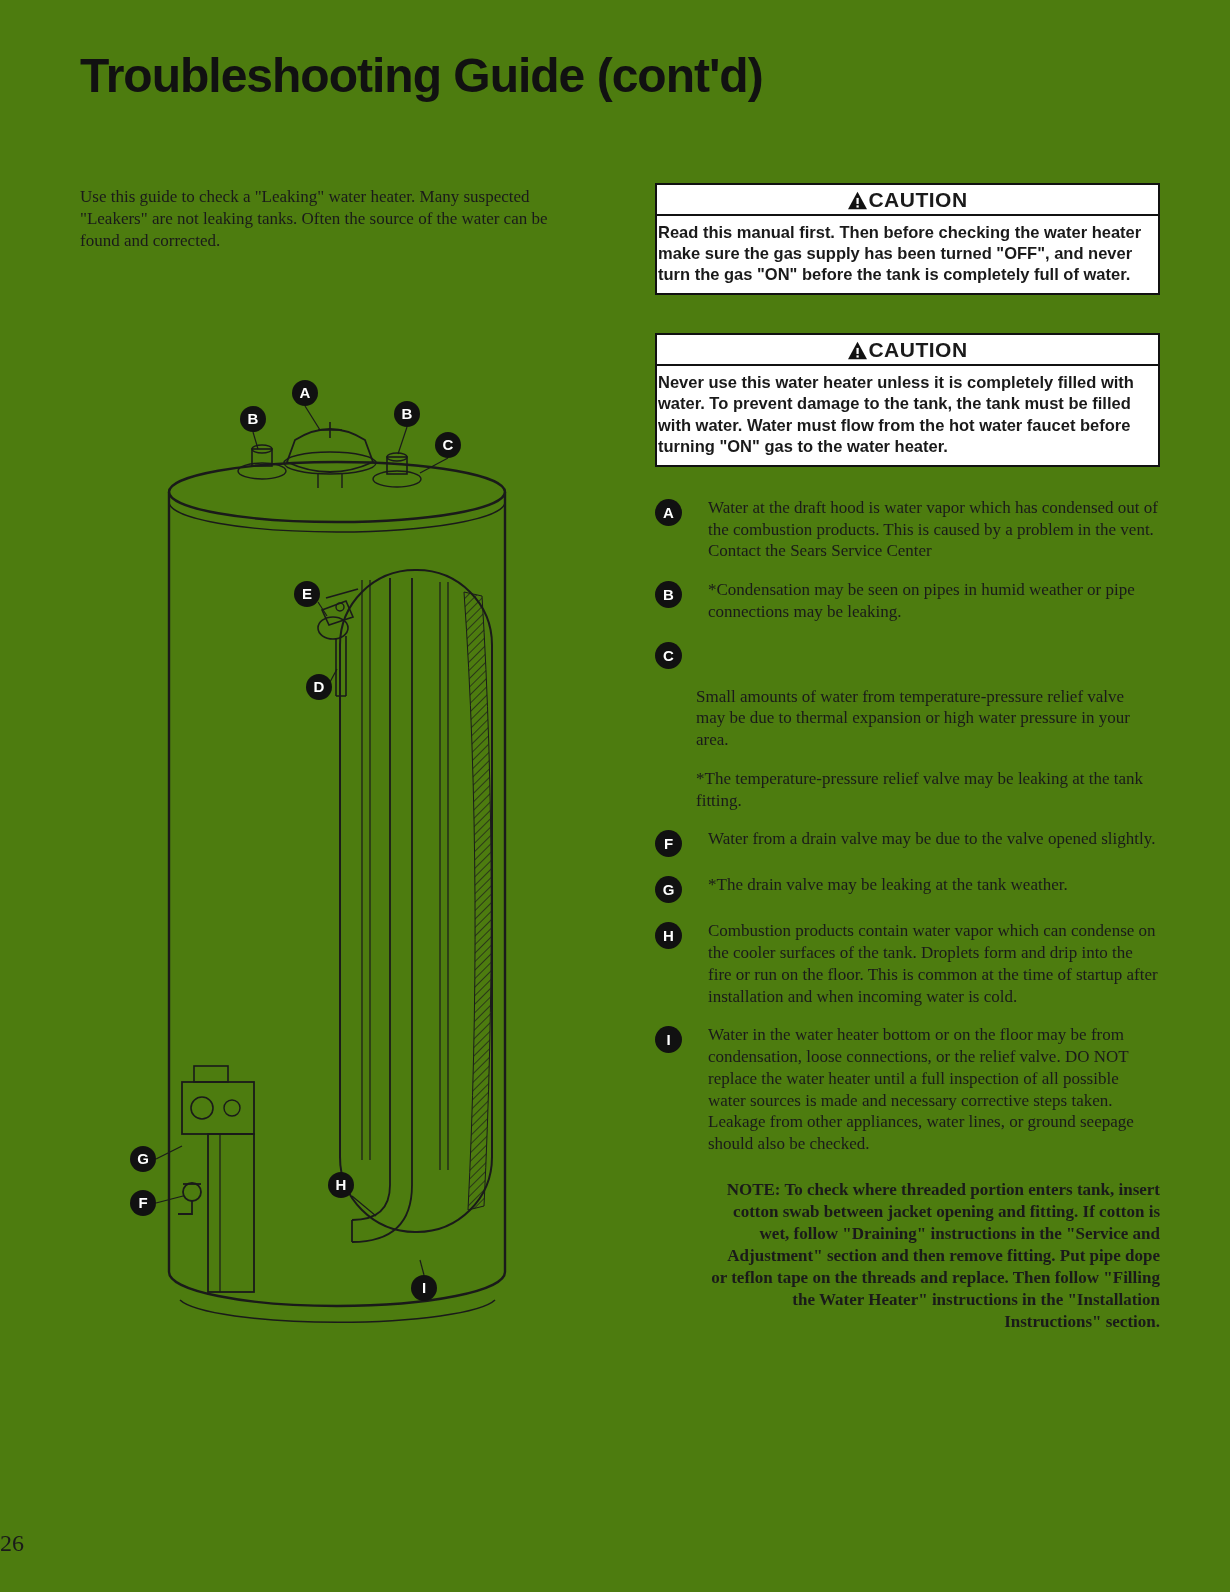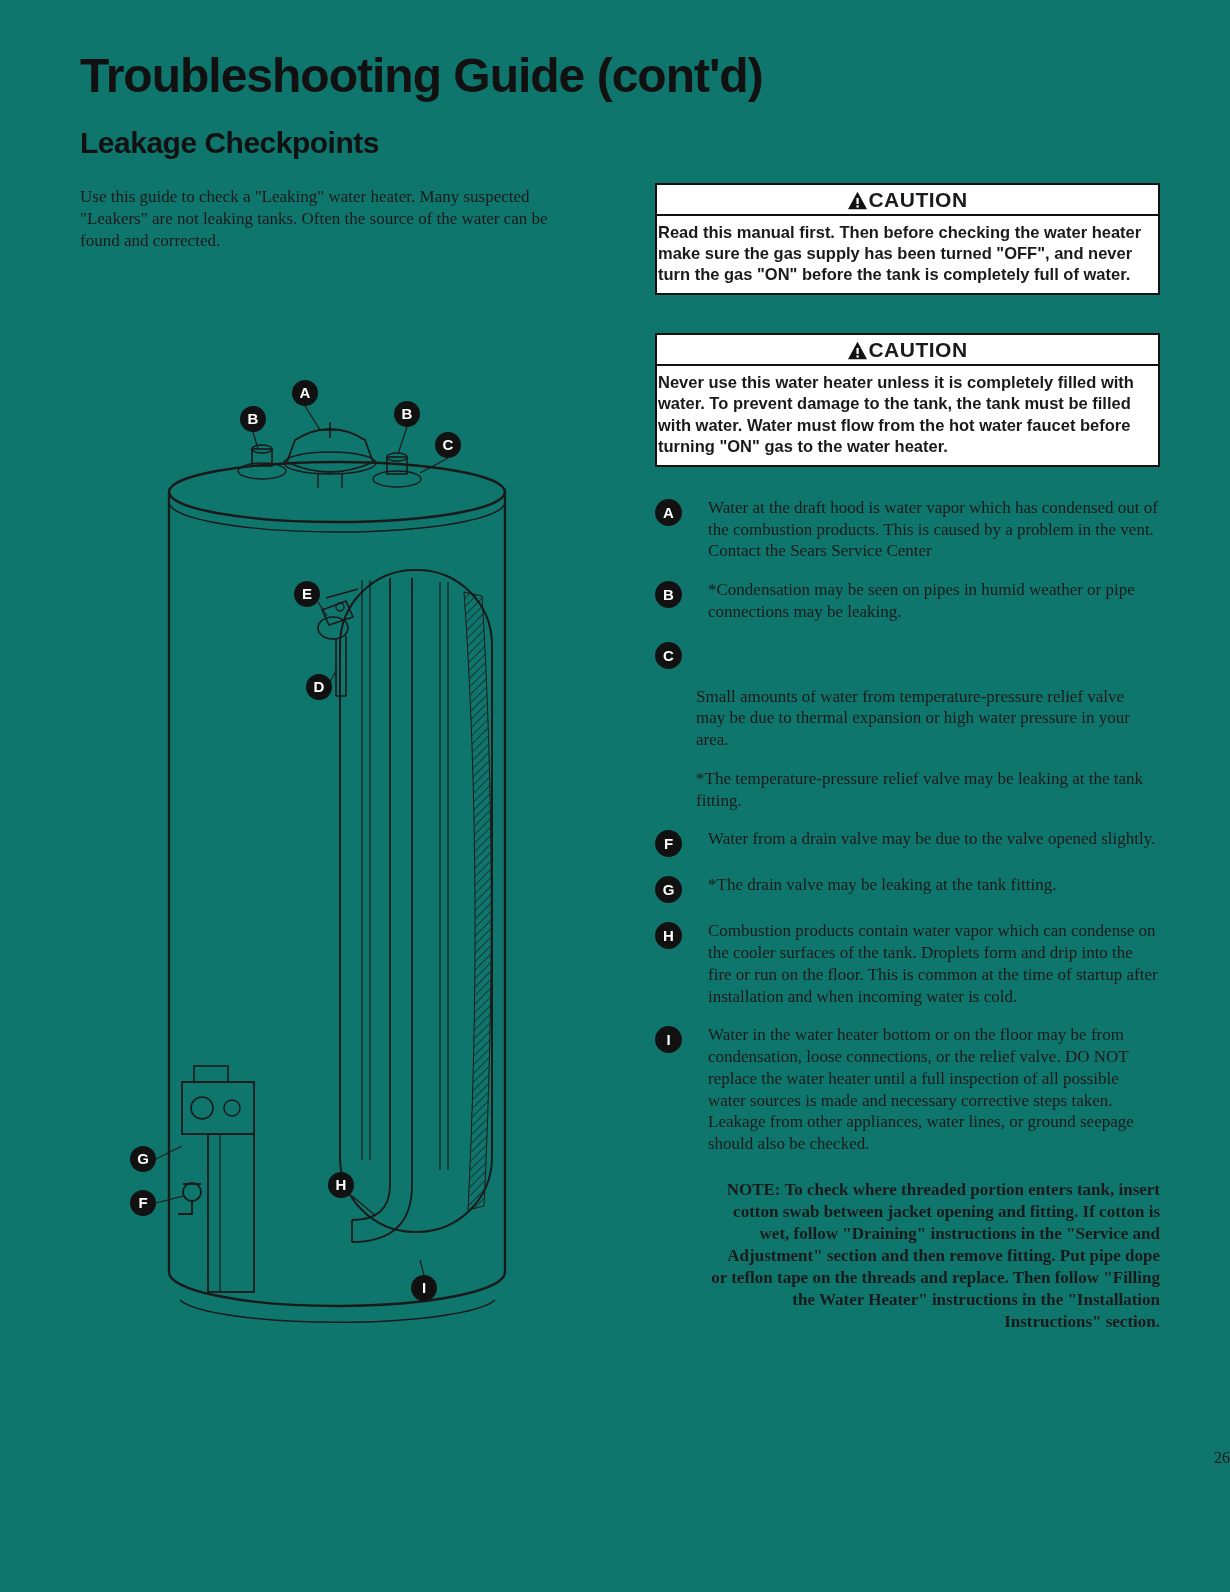--- a/index.html
+++ b/index.html
@@ -2,21 +2,21 @@
 <html><head>
 <meta charset="utf-8">
 <style>
   * { margin: 0; padding: 0; box-sizing: border-box; }
   html, body { background: #e8e8e8; }
   .page {
     position: relative;
     width: 1230px;
     height: 1592px;
     margin: 0 auto;
-    background: #0f766e;
+    background: #4d7c0f;
     color: #1a1a1a;
     font-family: "Liberation Serif", serif;
     overflow: hidden;
   }
   .title {
     position: absolute;
     left: 80px; top: 48px;
     font-family: "Liberation Sans", sans-serif;
     font-weight: 700;
     font-size: 48px;
@@ -104,43 +104,42 @@
     margin-top: 24px;
     width: 452px;
     font-size: 17px;
     line-height: 1.3;
     font-weight: 700;
     text-align: right;
   }
   .page-number {
     position: absolute;
     left: 0; right: 0;
-    top: 1449px;
-    text-align: right;
-    font-size: 16px;
+    top: 1530px;
+    text-align: left;
+    font-size: 24px;
   }
   .diagram {
     position: absolute;
     left: 90px; top: 370px;
     width: 480px; height: 1000px;
   }
   .svgbadge {
     font: 700 15px "Liberation Sans", sans-serif;
     fill: #fff;
     text-anchor: middle;
   }
   .ln { stroke: #1a1a1a; fill: none; }
 </style>
 </head>
 <body>
 
 <div class="page">
 
   <h1 class="title">Troubleshooting Guide (cont'd)</h1>
-  <h2 class="subtitle">Leakage Checkpoints</h2>
 
   <div class="intro">
     <p>Use this guide to check a "Leaking" water heater. Many suspected "Leakers" are not leaking tanks. Often the source of the water can be found and corrected.</p>
   </div>
 
   <svg class="diagram" viewBox="0 0 480 1000">
     <defs>
       <pattern id="hatch" width="6" height="6" patternUnits="userSpaceOnUse" patternTransform="rotate(45)">
         <line x1="0" y1="0" x2="0" y2="6" stroke="#1a1a1a" stroke-width="1.4"></line>
       </pattern>
@@ -317,21 +316,21 @@
       <p class="cp-text">*The temperature-pressure relief valve may be leaking at the tank fitting.</p>
     </div>
 
     <div class="cp">
       <span class="badge">F</span>
       <p class="cp-text">Water from a drain valve may be due to the valve opened slightly.</p>
     </div>
 
     <div class="cp">
       <span class="badge">G</span>
-      <p class="cp-text">*The drain valve may be leaking at the tank fitting.</p>
+      <p class="cp-text">*The drain valve may be leaking at the tank weather.</p>
     </div>
 
     <div class="cp">
       <span class="badge">H</span>
       <p class="cp-text">Combustion products contain water vapor which can condense on the cooler surfaces of the tank. Droplets form and drip into the fire or run on the floor. This is common at the time of startup after installation and when incoming water is cold.</p>
     </div>
 
     <div class="cp">
       <span class="badge">I</span>
       <p class="cp-text">Water in the water heater bottom or on the floor may be from condensation, loose connections, or the relief valve. DO NOT replace the water heater until a full inspection of all possible water sources is made and necessary corrective steps taken. Leakage from other appliances, water lines, or ground seepage should also be checked.</p>

